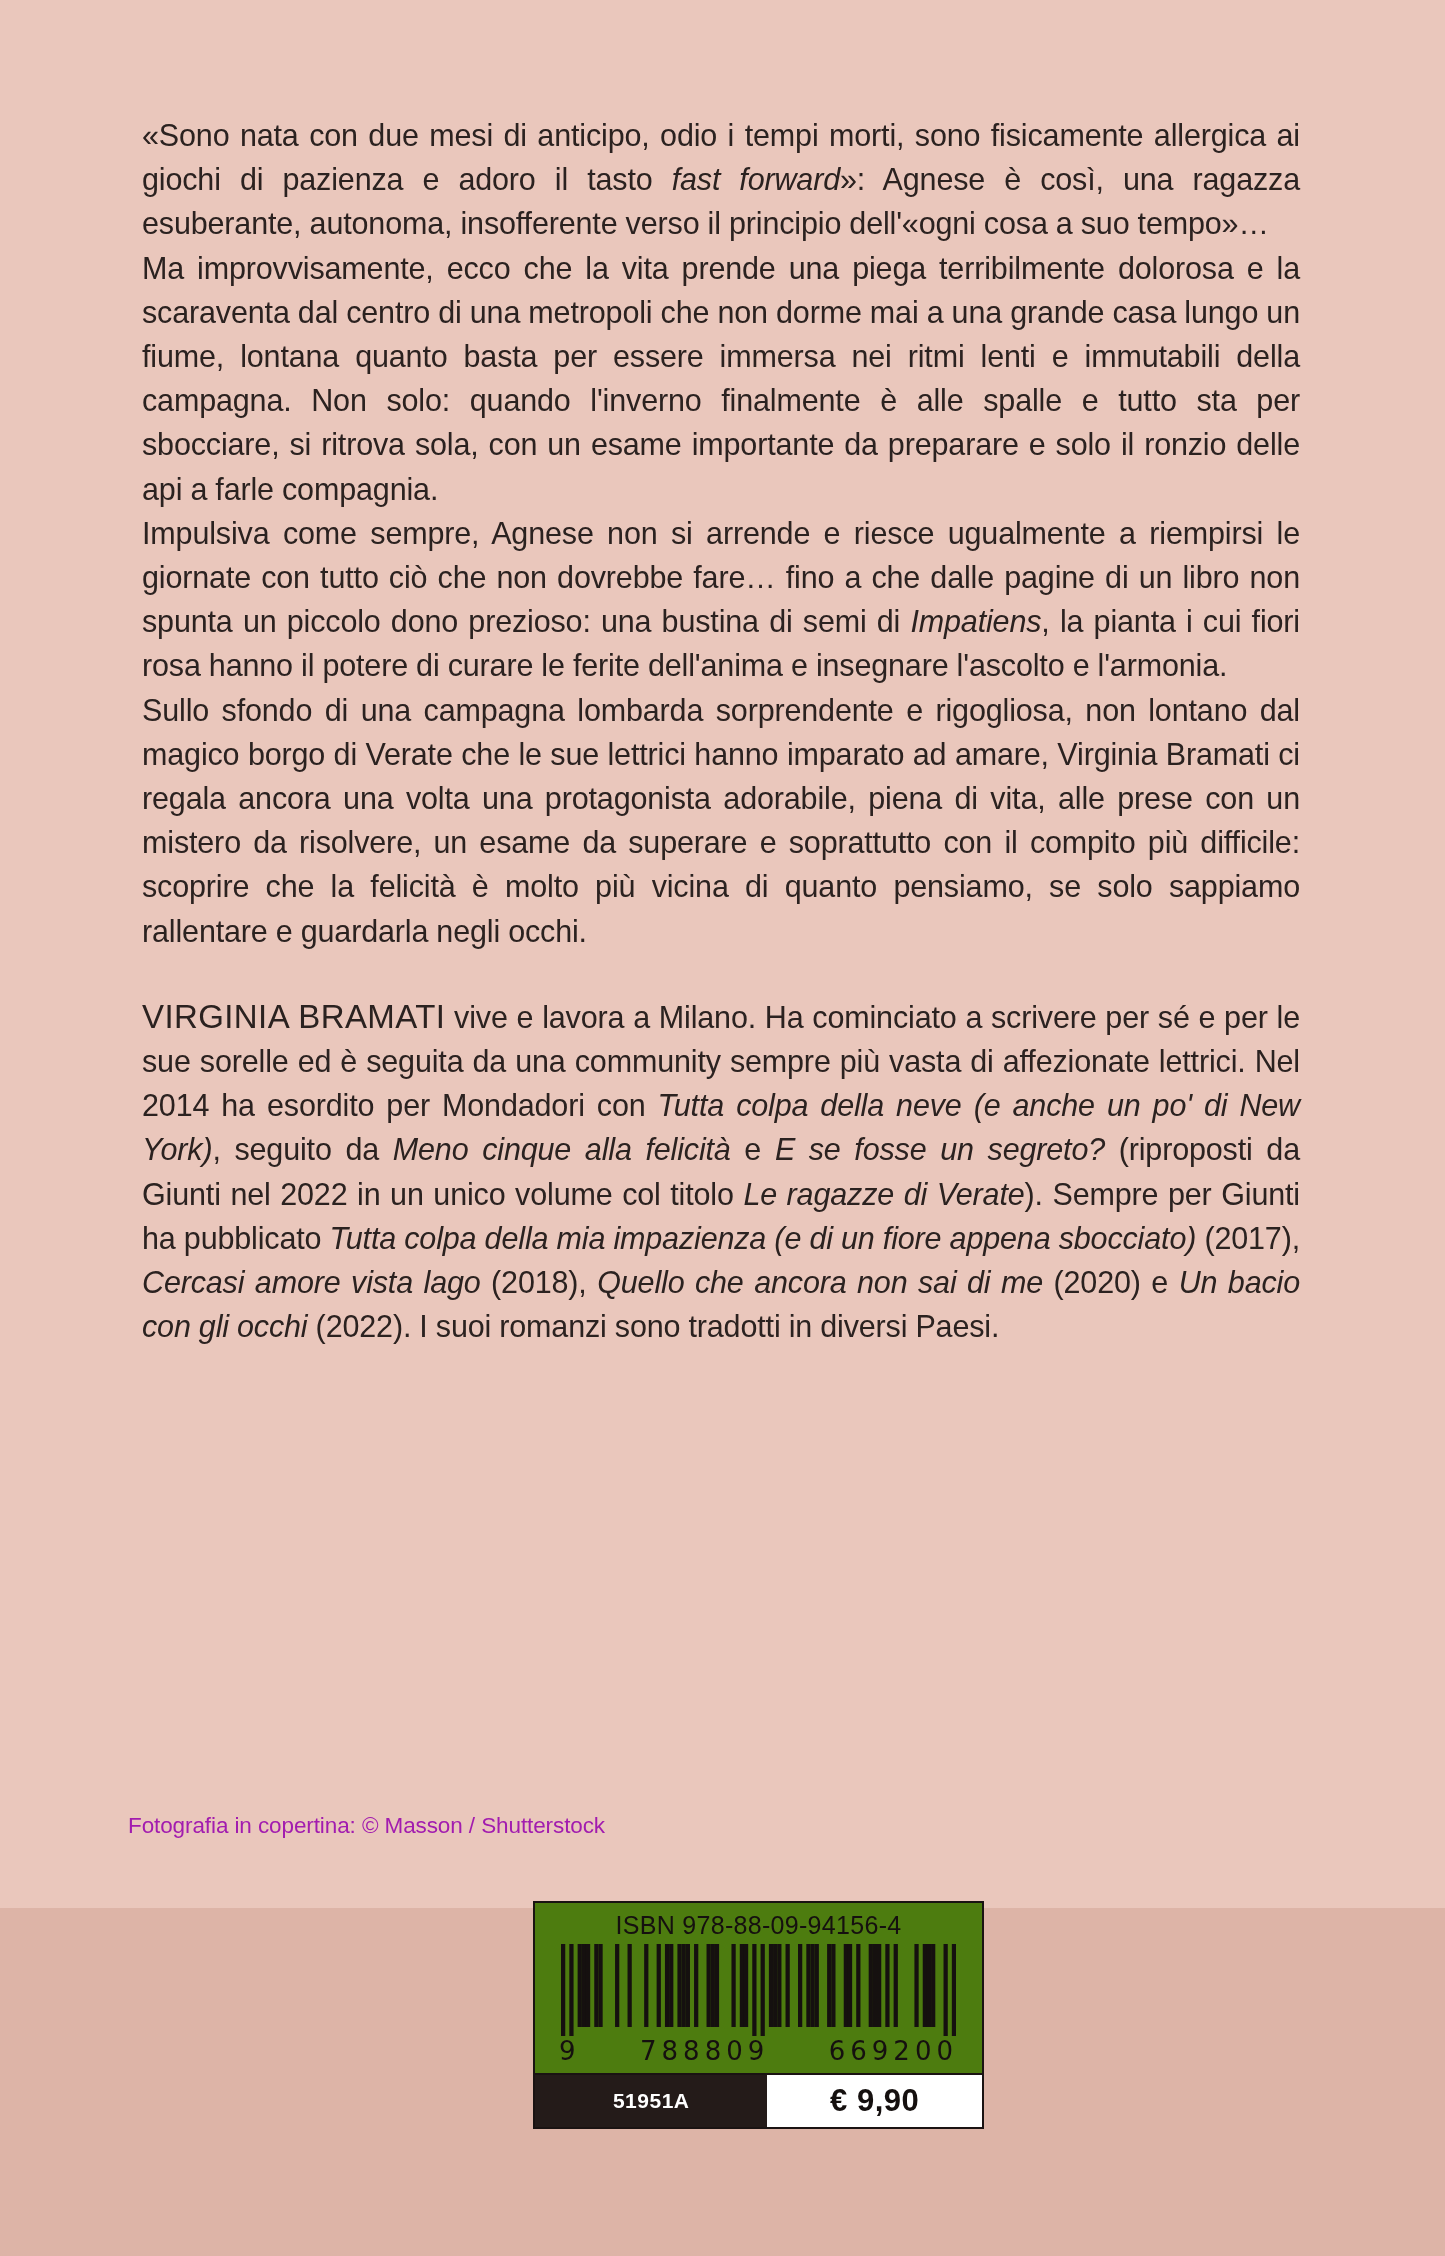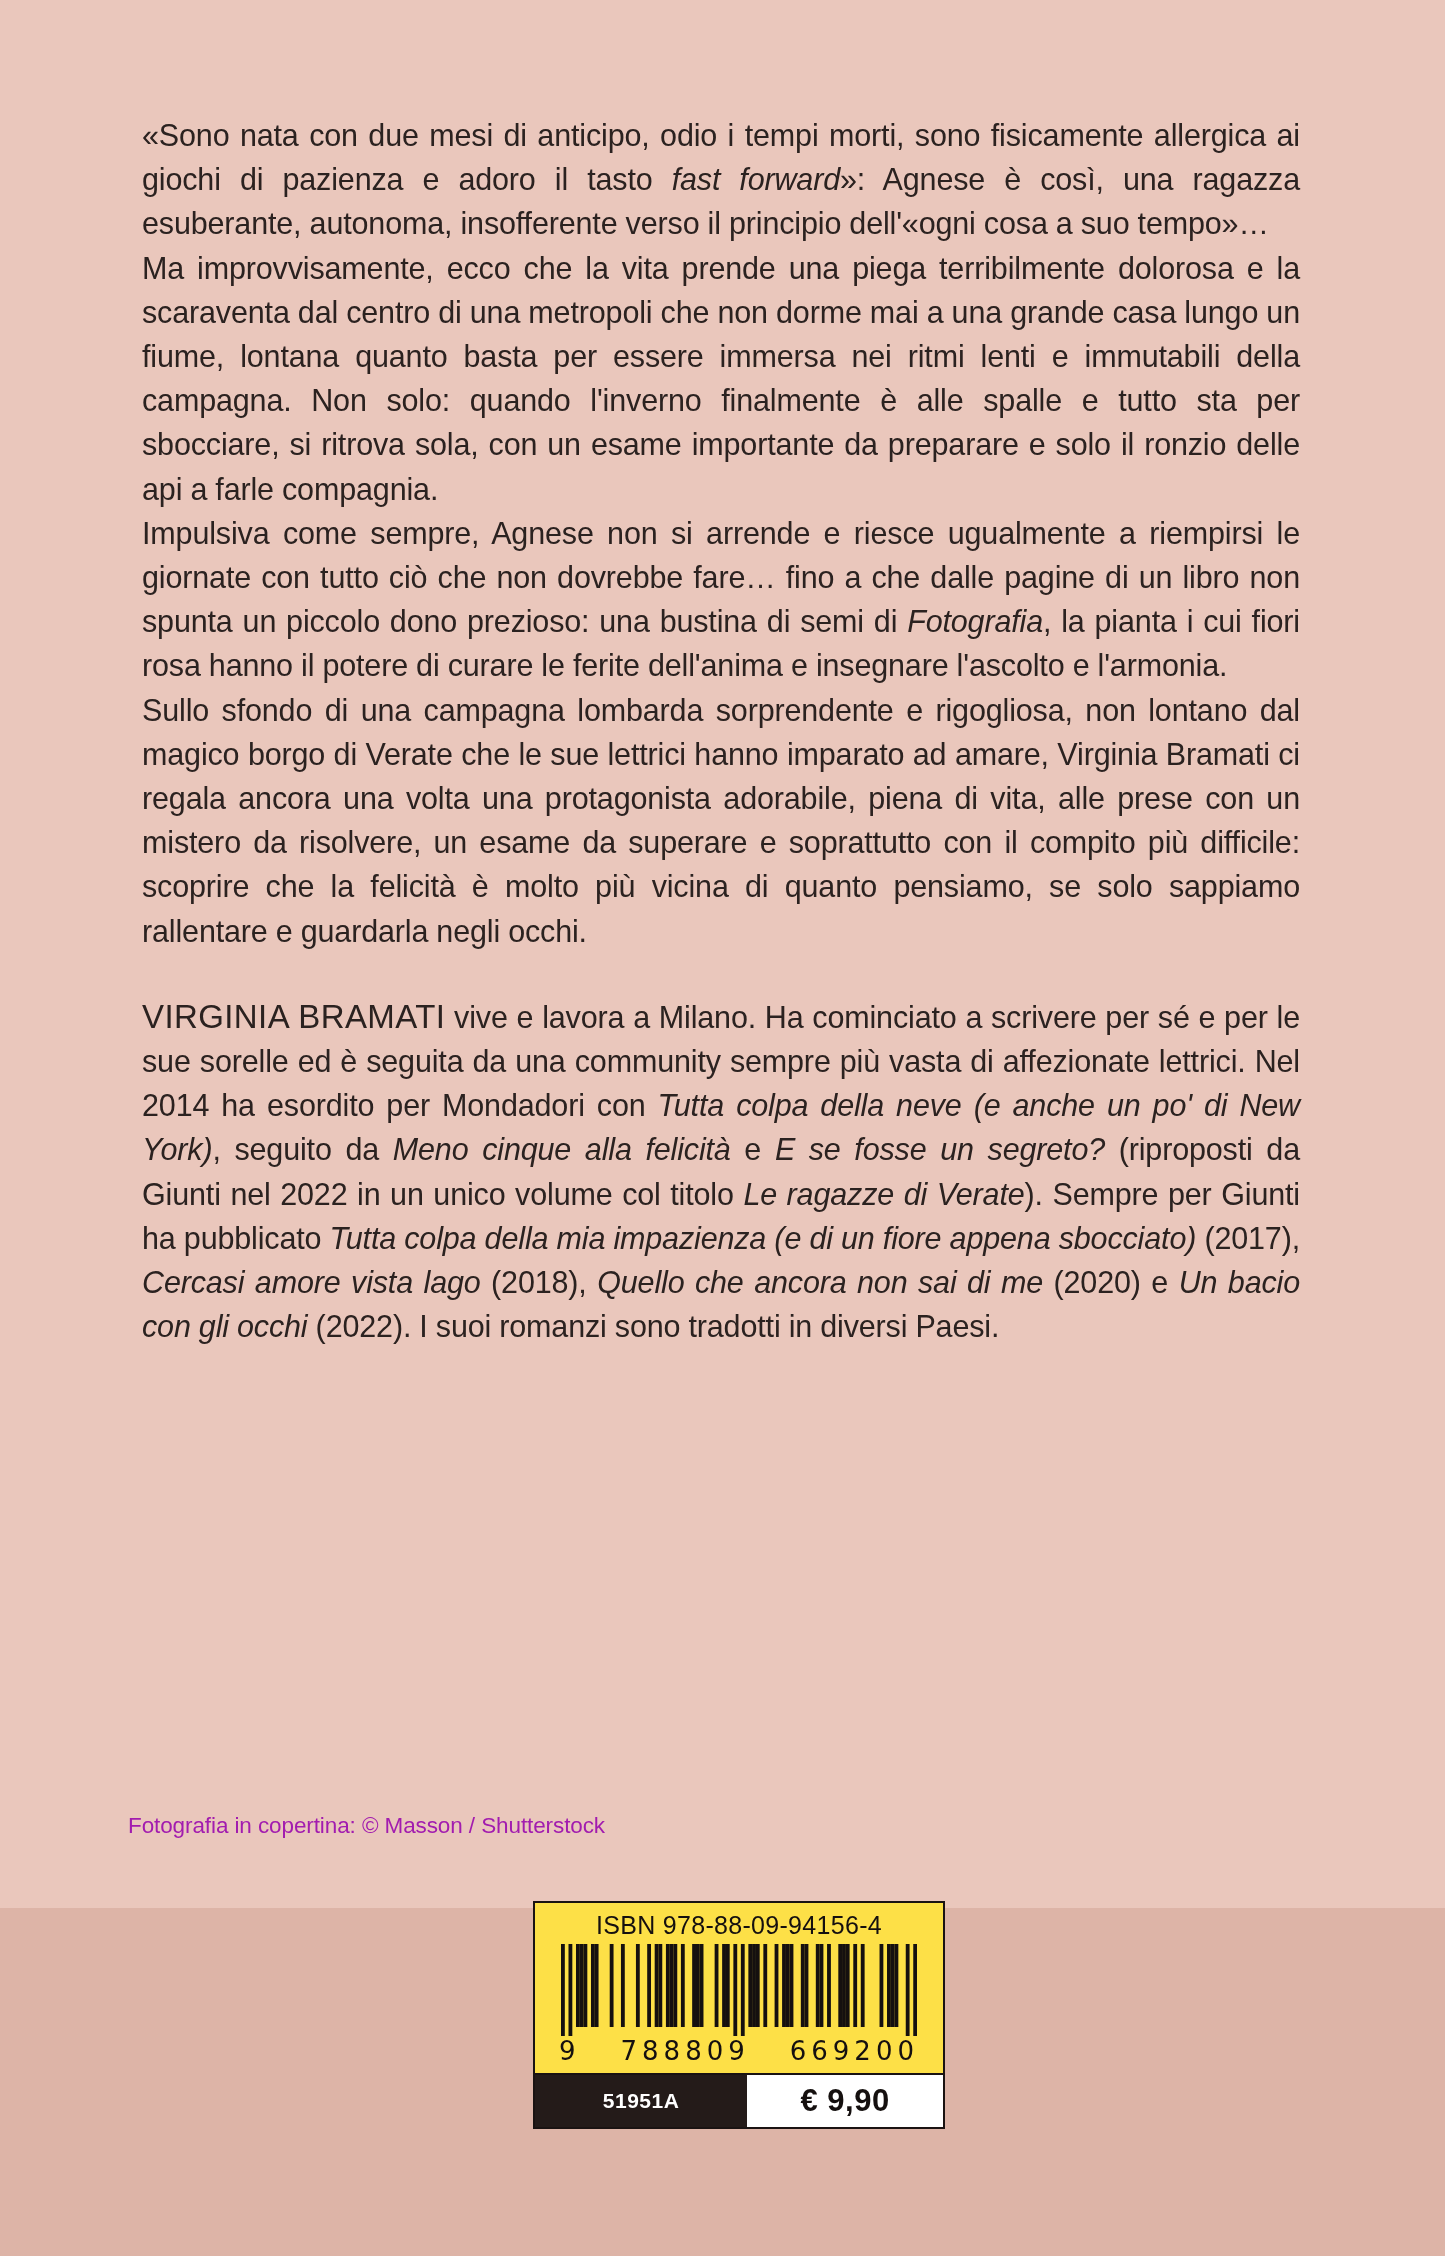--- a/index.html
+++ b/index.html
@@ -83,23 +83,23 @@
     letter-spacing: -0.1px;
     color: #a21caf;
     white-space: nowrap;
   }
 
   
   #barcode-block {
     position: absolute;
     left: 533px;
     top: 1901px;
-    width: 412px;
+    width: 451px;
     border: 2px solid #1a1312;
-    background: #fde047;
+    background: #4d7c0f;
     box-sizing: border-box;
     font-family: "Liberation Sans", "DejaVu Sans", sans-serif;
   }
   #barcode-isbn {
     text-align: center;
     font-size: 25px;
     color: #15100f;
     padding: 8px 0 4px 0;
     letter-spacing: 0.3px;
   }
@@ -161,21 +161,21 @@
 <body>
 
 <div id="bg-top"></div>
 <div id="bg-bottom"></div>
 
 <div id="content">
 
   <div class="blurb-block">
     <p class="blurb">«Sono nata con due mesi di anticipo, odio i tempi morti, sono fisicamente allergica ai giochi di pazienza e adoro il tasto <em>fast forward</em>»: Agnese è così, una ragazza esuberante, autonoma, insofferente verso il principio dell'«ogni cosa a suo tempo»…</p>
     <p class="blurb">Ma improvvisamente, ecco che la vita prende una piega terribilmente dolorosa e la scaraventa dal centro di una metropoli che non dorme mai a una grande casa lungo un fiume, lontana quanto basta per essere immersa nei ritmi lenti e immutabili della campagna. Non solo: quando l'inverno finalmente è alle spalle e tutto sta per sbocciare, si ritrova sola, con un esame importante da preparare e solo il ronzio delle api a farle compagnia.</p>
-    <p class="blurb">Impulsiva come sempre, Agnese non si arrende e riesce ugualmente a riempirsi le giornate con tutto ciò che non dovrebbe fare… fino a che dalle pagine di un libro non spunta un piccolo dono prezioso: una bustina di semi di <em>Fotografia</em>, la pianta i cui fiori rosa hanno il potere di curare le ferite dell'anima e insegnare l'ascolto e l'armonia.</p>
+    <p class="blurb">Impulsiva come sempre, Agnese non si arrende e riesce ugualmente a riempirsi le giornate con tutto ciò che non dovrebbe fare… fino a che dalle pagine di un libro non spunta un piccolo dono prezioso: una bustina di semi di <em>Impatiens</em>, la pianta i cui fiori rosa hanno il potere di curare le ferite dell'anima e insegnare l'ascolto e l'armonia.</p>
     <p class="blurb">Sullo sfondo di una campagna lombarda sorprendente e rigogliosa, non lontano dal magico borgo di Verate che le sue lettrici hanno imparato ad amare, Virginia Bramati ci regala ancora una volta una protagonista adorabile, piena di vita, alle prese con un mistero da risolvere, un esame da superare e soprattutto con il compito più difficile: scoprire che la felicità è molto più vicina di quanto pensiamo, se solo sappiamo rallentare e guardarla negli occhi.</p>
   </div>
 
   <div id="bio">
     <span class="author-name">VIRGINIA BRAMATI</span><span> vive e lavora a Milano. Ha cominciato a scrivere per sé e per le sue sorelle ed è seguita da una community sempre più vasta di affezionate lettrici. Nel 2014 ha esordito per Mondadori con <em>Tutta colpa della neve (e anche un po' di New York)</em>, seguito da <em>Meno cinque alla felicità</em> e <em>E se fosse un segreto?</em> (riproposti da Giunti nel 2022 in un unico volume col titolo <em>Le ragazze di Verate</em>). Sempre per Giunti ha pubblicato <em>Tutta colpa della mia impazienza (e di un fiore appena sbocciato)</em> (2017), <em>Cercasi amore vista lago</em> (2018), <em>Quello che ancora non sai di me</em> (2020) e <em>Un bacio con gli occhi</em> (2022). I suoi romanzi sono tradotti in diversi Paesi.</span>
   </div>
 
 </div>
 
 <div id="photo-credit">Fotografia in copertina: © Masson / Shutterstock</div>

